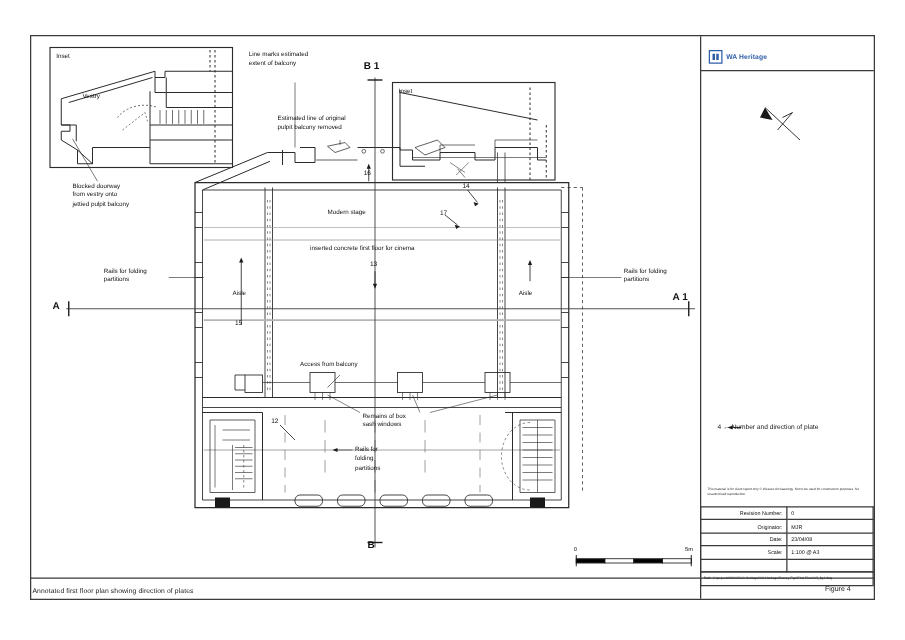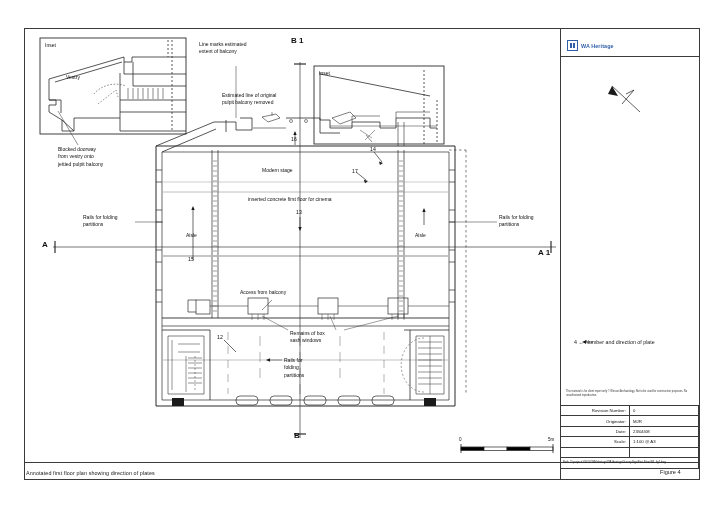--- a/index.html
+++ b/index.html
@@ -351,22 +351,22 @@
 folding
 partitions</div>
   <div class="anno" style="left:186px;top:232px;">Aisle</div>
   <div class="anno" style="left:415px;top:232px;">Aisle</div>
 
   <div class="anno" style="left:240px;top:289px;">Access from balcony</div>
   <div class="anno" style="left:290px;top:330px;">Remains of box
 sash windows</div>
 
   <div class="big" style="left:42px;top:240px;">A</div>
-  <div class="big" style="left:538px;top:248px;text-align:right;">A 1</div>
-  <div class="big" style="left:291px;top:36px;text-align:right;">B 1</div>
+  <div class="big" style="left:538px;top:233px;text-align:right;">A 1</div>
+  <div class="big" style="left:291px;top:48px;text-align:right;">B 1</div>
   <div class="big" style="left:294px;top:431px;">B</div>
 
   <div class="num" style="left:291px;top:136px;">16</div>
   <div class="num" style="left:296px;top:209px;">13</div>
   <div class="num" style="left:188px;top:256px;">15</div>
   <div class="num" style="left:217px;top:334px;">12</div>
   <div class="num" style="left:352px;top:168px;">17</div>
   <div class="num" style="left:370px;top:146px;">14</div>
 
   <div class="num" style="left:459px;top:437px;font-size:4.6px;">0</div>

